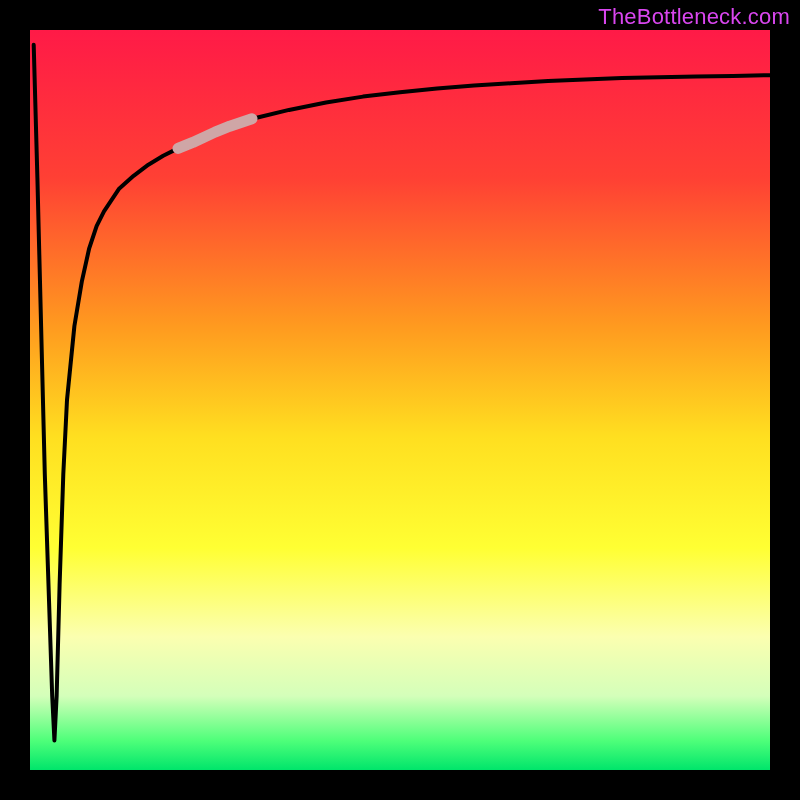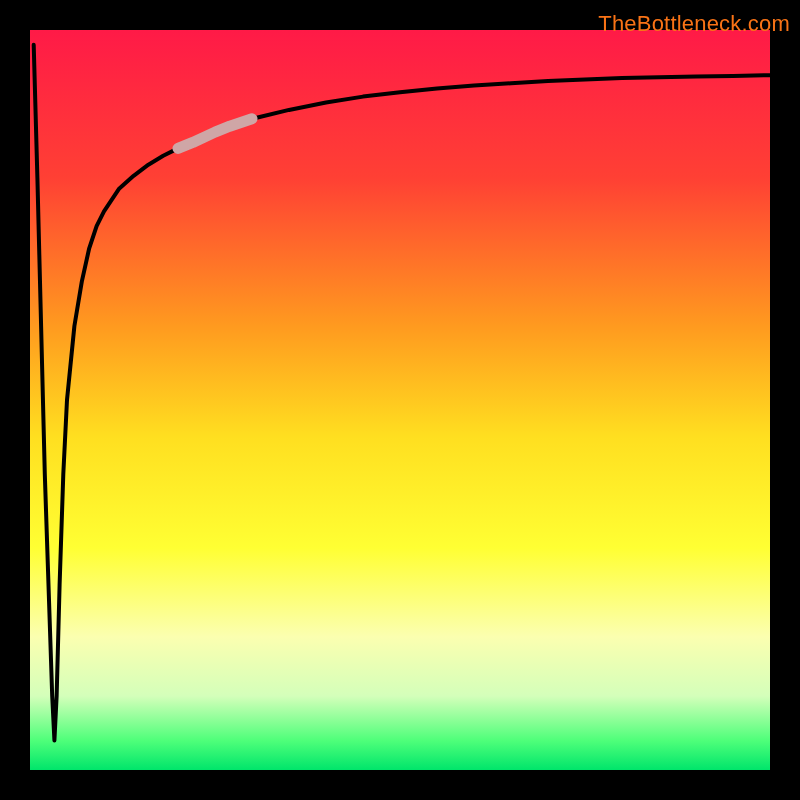--- a/index.html
+++ b/index.html
@@ -12,23 +12,23 @@
     font-family: Arial, Helvetica, sans-serif;
   }
   .frame {
     position: relative;
     width: 800px;
     height: 800px;
     background: #000;
   }
   .watermark {
     position: absolute;
-    top: 11px;
+    top: 4px;
     right: 10px;
-    color: #f97316;
+    color: #d946ef;
     font-size: 22px;
     font-weight: 500;
     letter-spacing: 0.2px;
     z-index: 10;
     text-align: center;
   }
   .plot-area {
     position: absolute;
     left: 30px;
     top: 30px;

